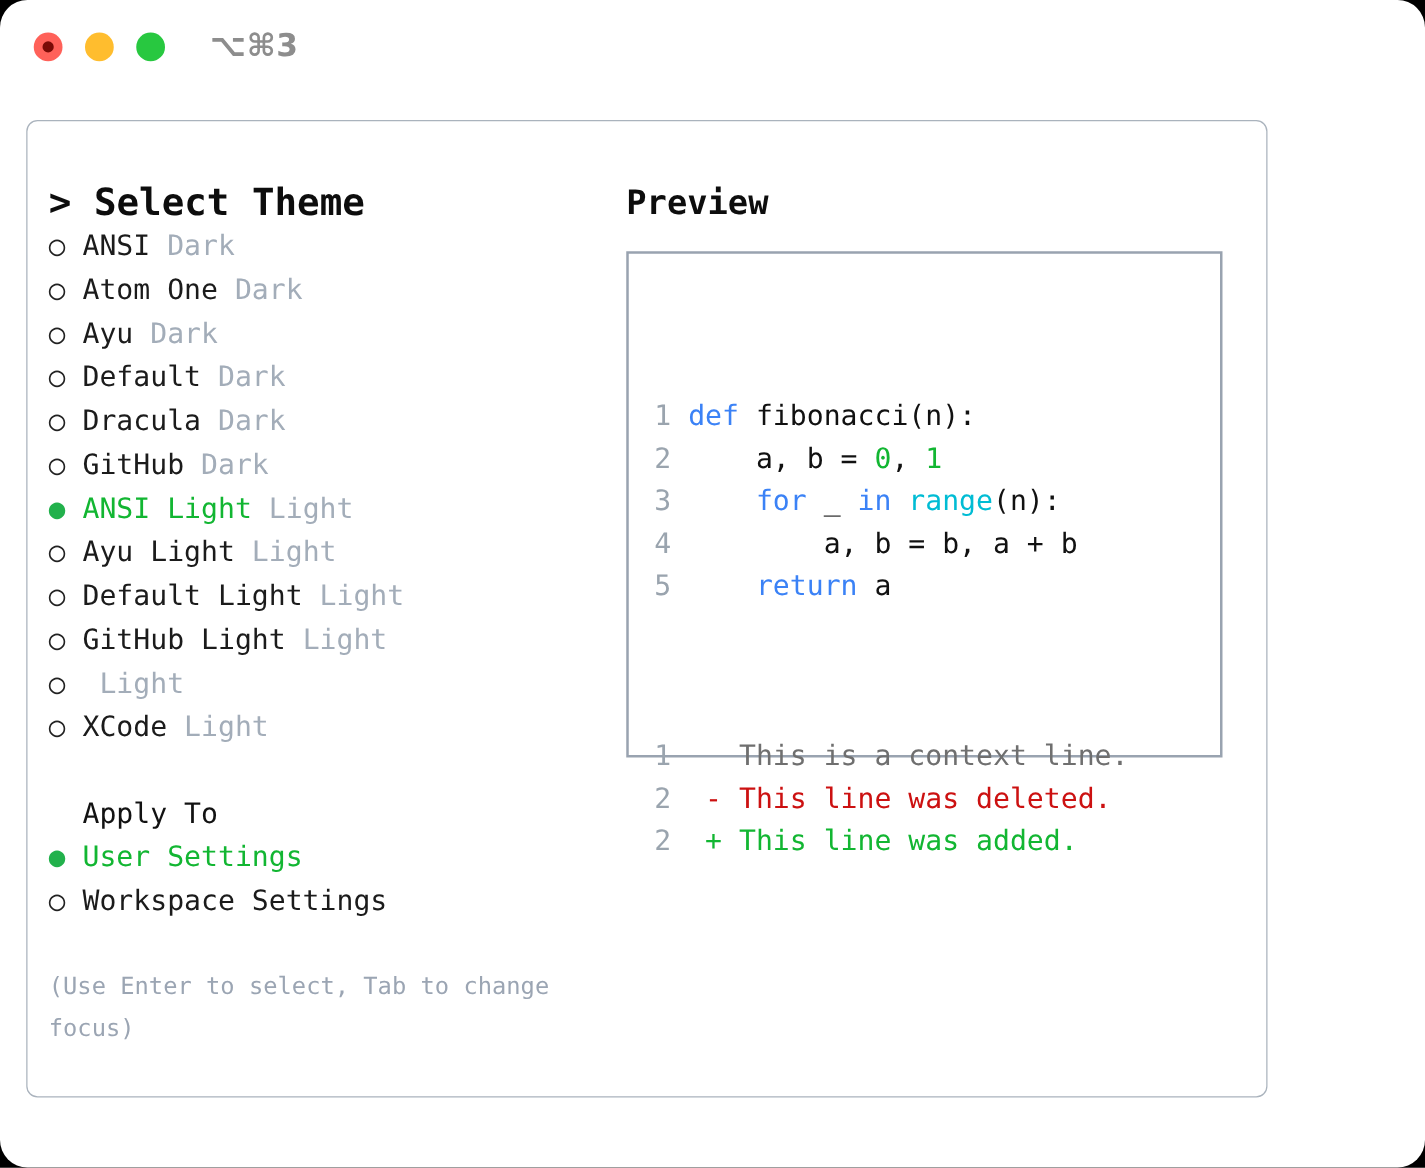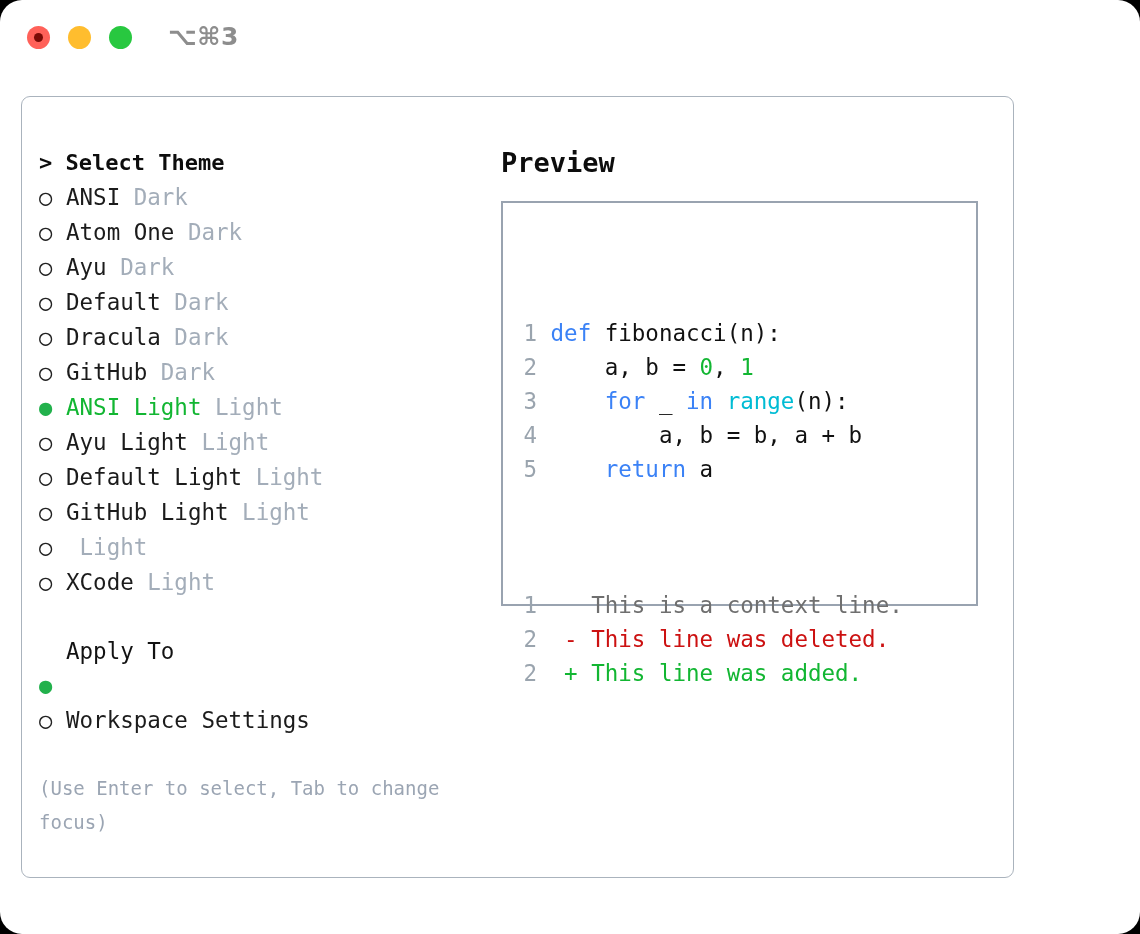--- a/index.html
+++ b/index.html
@@ -81,21 +81,21 @@
   }
 
   
   .left-col {
     position: absolute;
     left: 17px;
     top: 49px;
     width: 460px;
   }
   .section-head {
-    font-size: 22px;
+    font-size: 30px;
     font-weight: bold;
     color: #0d0d0d;
     line-height: 34px;
     white-space: pre;
   }
   .opt-row {
     display: flex;
     align-items: baseline;
     line-height: 34px;
     font-size: 22.5px;
@@ -210,21 +210,21 @@
           <div class="opt-row"><span class="marker unsel">○</span><span class="opt-name">XCode</span><span class="opt-cat"> Light</span></div>
         </div>
 
       <div class="spacer-lg"></div>
 
       <div class="opt-row">
         <span class="marker blank">&nbsp;</span>
         <span class="subhead">Apply To</span>
       </div>
       <div id="apply-list">
-          <div class="opt-row"><span class="marker sel">●</span></div>
+          <div class="opt-row"><span class="marker sel">●</span><span class="opt-name sel">User Settings</span></div>
           <div class="opt-row"><span class="marker unsel">○</span><span class="opt-name">Workspace Settings</span></div>
         </div>
 
       <div class="hint">(Use Enter to select, Tab to change focus)</div>
     </div>
 
     <div class="right-col">
       <div class="preview-title">Preview</div>
       <div class="preview-box">
         <div class="code">

